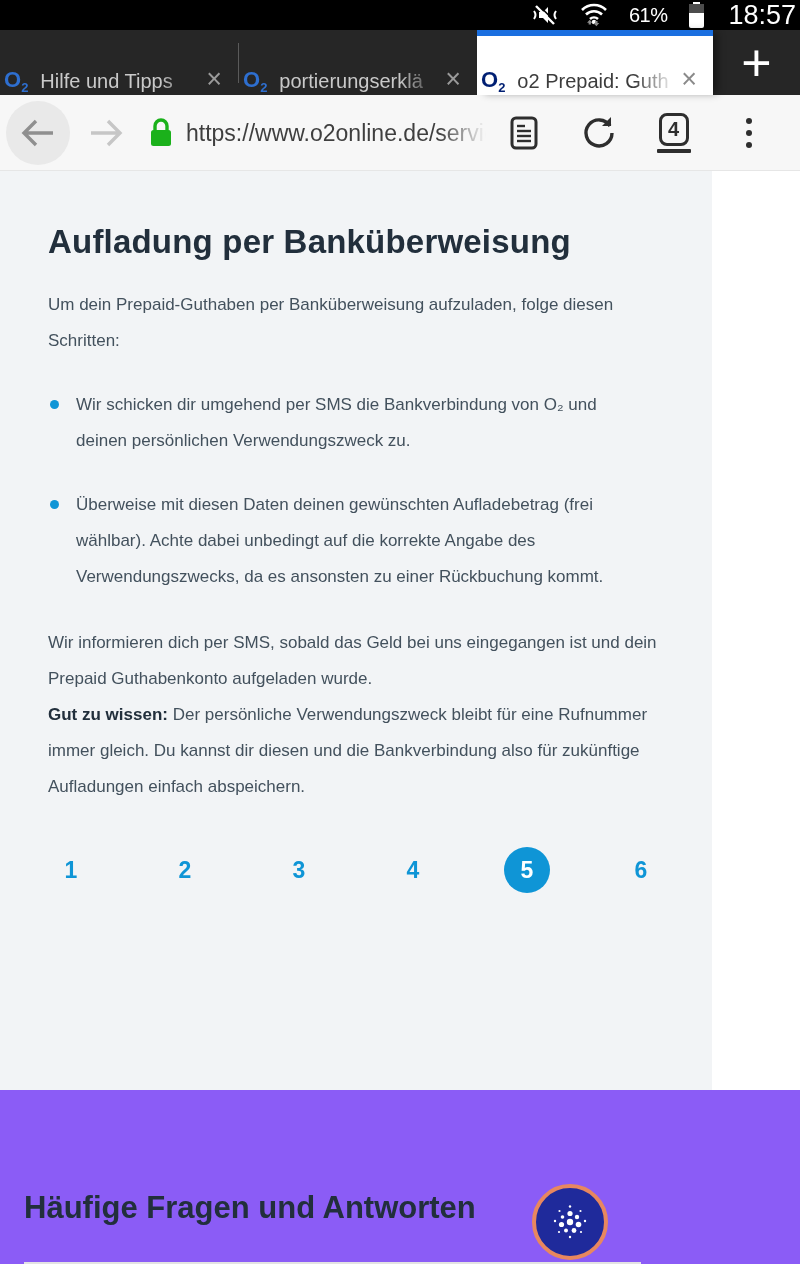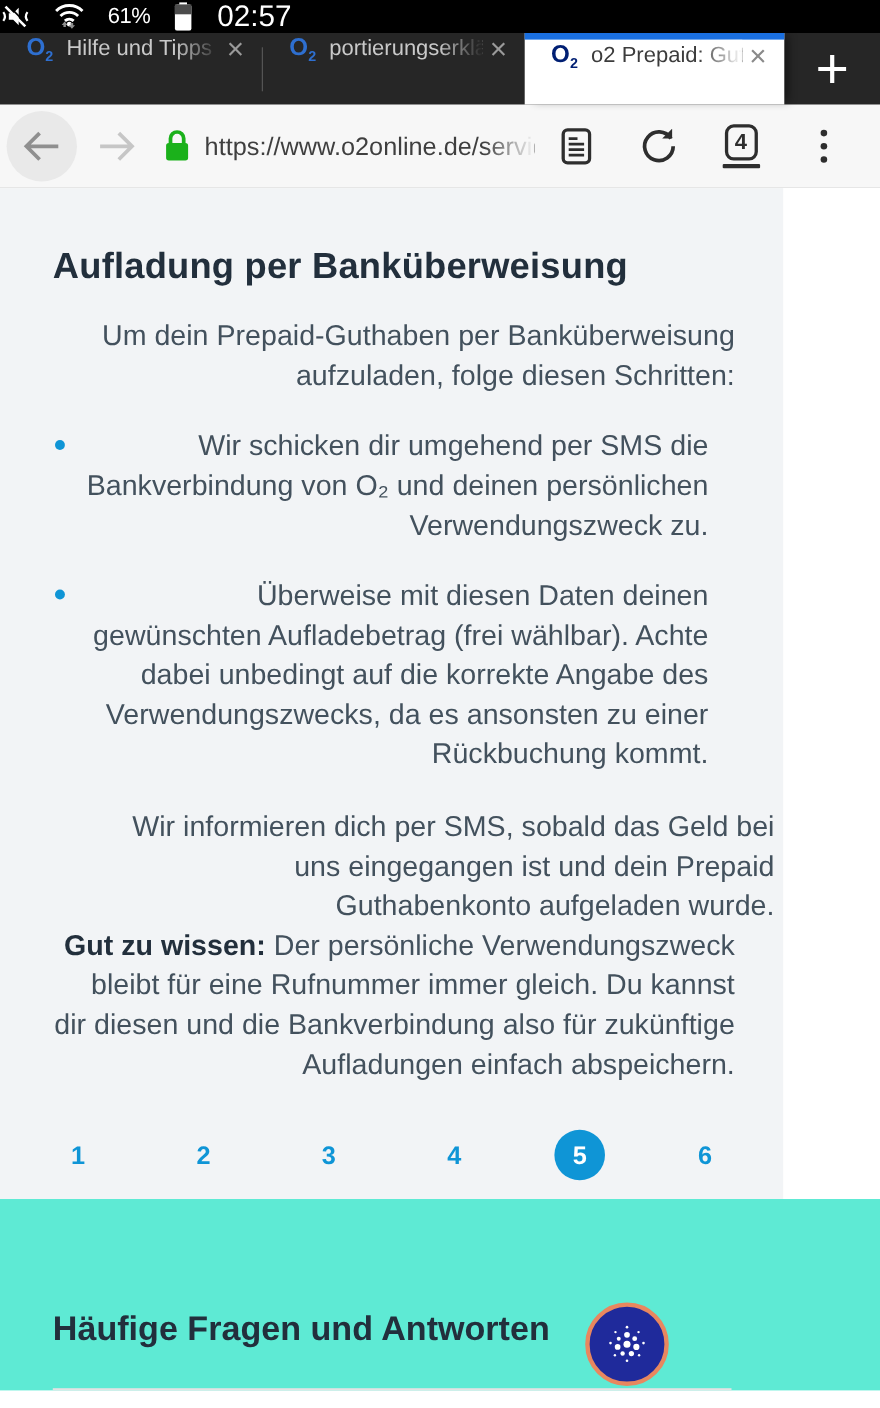--- a/index.html
+++ b/index.html
@@ -6,30 +6,30 @@
   html,body { background:#888; }
   .screen {
     position:relative; width:800px; height:1280px; margin:0 auto;
     background:#ffffff; overflow:hidden;
     font-family:"Liberation Sans", sans-serif;
   }
 
   
   .status-bar {
     height:30px; background:#000; display:flex; align-items:center;
-    padding-right:4px; gap:21px; color:#fff;
+    justify-content:flex-end; padding-right:4px; gap:21px; color:#fff;
   }
   .status-bar .pct { font-size:20px; letter-spacing:-0.5px; }
   .status-bar .clock { font-size:27px; font-weight:400; margin-left:2px; }
   .sicon { display:flex; align-items:center; }
 
   
   .tab-strip { height:65px; background:#262626; display:flex; position:relative; }
   .tab {
-    width:238px; display:flex; align-items:flex-start; padding:0 10px 0 24px;
+    width:238px; display:flex; align-items:flex-end; padding:0 10px 0 4px;
     position:relative; cursor:default;
   }
   .tab .fav { font-weight:bold; font-size:22px; color:#2e6fd0; flex:none; margin-right:12px; }
   .tab .fav sub { font-size:13px; }
   .tab .title {
     flex:1; font-size:20px; color:#c9c9c9; white-space:nowrap;
     overflow:hidden; position:relative; height:28px; line-height:28px;
   }
   .tab .title::after {
     content:""; position:absolute; right:0; top:0; bottom:0; width:40px;
@@ -86,40 +86,40 @@
   .menu-dots i { width:6px; height:6px; border-radius:50%; background:#2e2e2e; }
 
   
   .page { position:relative; height:1108px; background:#ffffff; }
   .gray-card {
     width:712px; height:919px; background:#f2f4f6; padding:52px 44px 0 48px;
   }
   h2.article-h {
     font-size:33px; font-weight:bold; color:#222f3c; letter-spacing:0.2px;
   }
-  .body-txt { font-size:26px; line-height:36px; color:#43515d;text-align:right; }
+  .body-txt { font-size:17px; line-height:36px; color:#43515d; }
   .intro { margin-top:26px; width:620px; }
   ul.steps { list-style:none; margin-top:24px; }
   ul.steps li { position:relative; padding-left:28px; margin-top:28px; width:596px; }
   ul.steps li .dot {
     position:absolute; left:2px; top:13px; width:9px; height:9px;
     border-radius:50%; background:#0f95d6;
   }
-  .outro { margin-top:30px; width:620px;margin-left:36px; }
+  .outro { margin-top:30px; width:620px; }
   .note { width:620px; }
   .note b { color:#222f3c; }
 
   .pagination { margin-top:42px; display:flex; gap:68px; }
   .pg {
     width:46px; height:46px; display:flex; align-items:center; justify-content:center;
     font-size:23px; font-weight:bold; color:#0f95d6; border-radius:50%; cursor:pointer;
   }
   .pg.active { background:#0f95d6; color:#fff; }
 
-  .faq-section { padding:100px 48px 0 48px; background:#5eead4; }
+  .faq-section { padding:100px 48px 0 24px; background:#8b5cf6; }
   h1.faq-h { font-size:31px; font-weight:bold; color:#222f3c; }
   .faq-divider { margin-top:36px; width:617px; height:2px; background:#e3e3e3; }
 
   
   .fab {
     position:absolute; left:532px; top:1184px; width:76px; height:76px;
     border-radius:50%; background:#1f2a9b; border:4px solid #e8875f;
     display:flex; align-items:center; justify-content:center; cursor:pointer;
   }
 </style>
@@ -149,21 +149,21 @@
       </svg>
     </span>
     <span class="pct">61%</span>
     <span class="sicon">
       <svg width="17" height="26" viewBox="0 0 17 26">
         <rect x="5" y="0" width="7" height="3" fill="#fff"></rect>
         <rect x="1" y="2" width="15" height="24" rx="2" fill="#fff"></rect>
         <rect x="1" y="2" width="15" height="9" fill="#4c4c4c"></rect>
       </svg>
     </span>
-    <span class="clock">02:57</span>
+    <span class="clock">18:57</span>
   </div>
 
   <div class="tab-strip">
     <div class="tab">
       <span class="fav">O<sub>2</sub></span>
       <span class="title">Hilfe und Tipps</span>
       <span class="close">×</span>
     </div>
     <div class="tab-divider"></div>
     <div class="tab">

